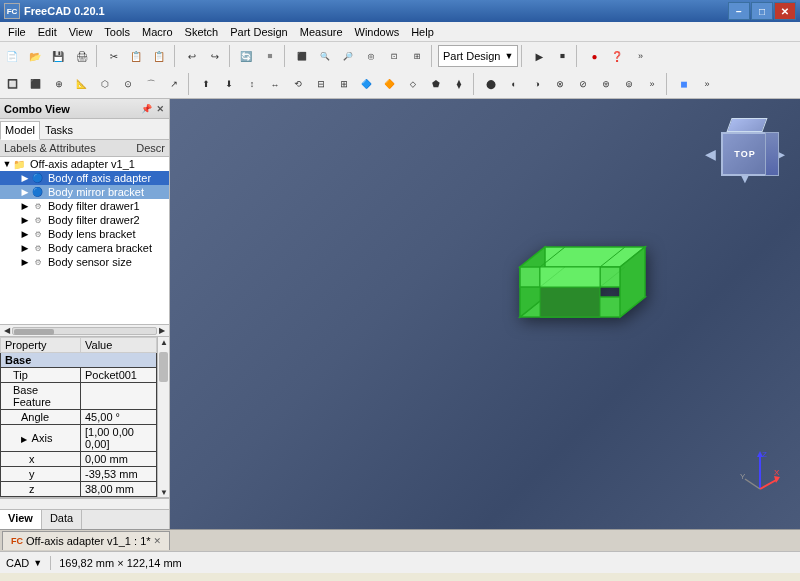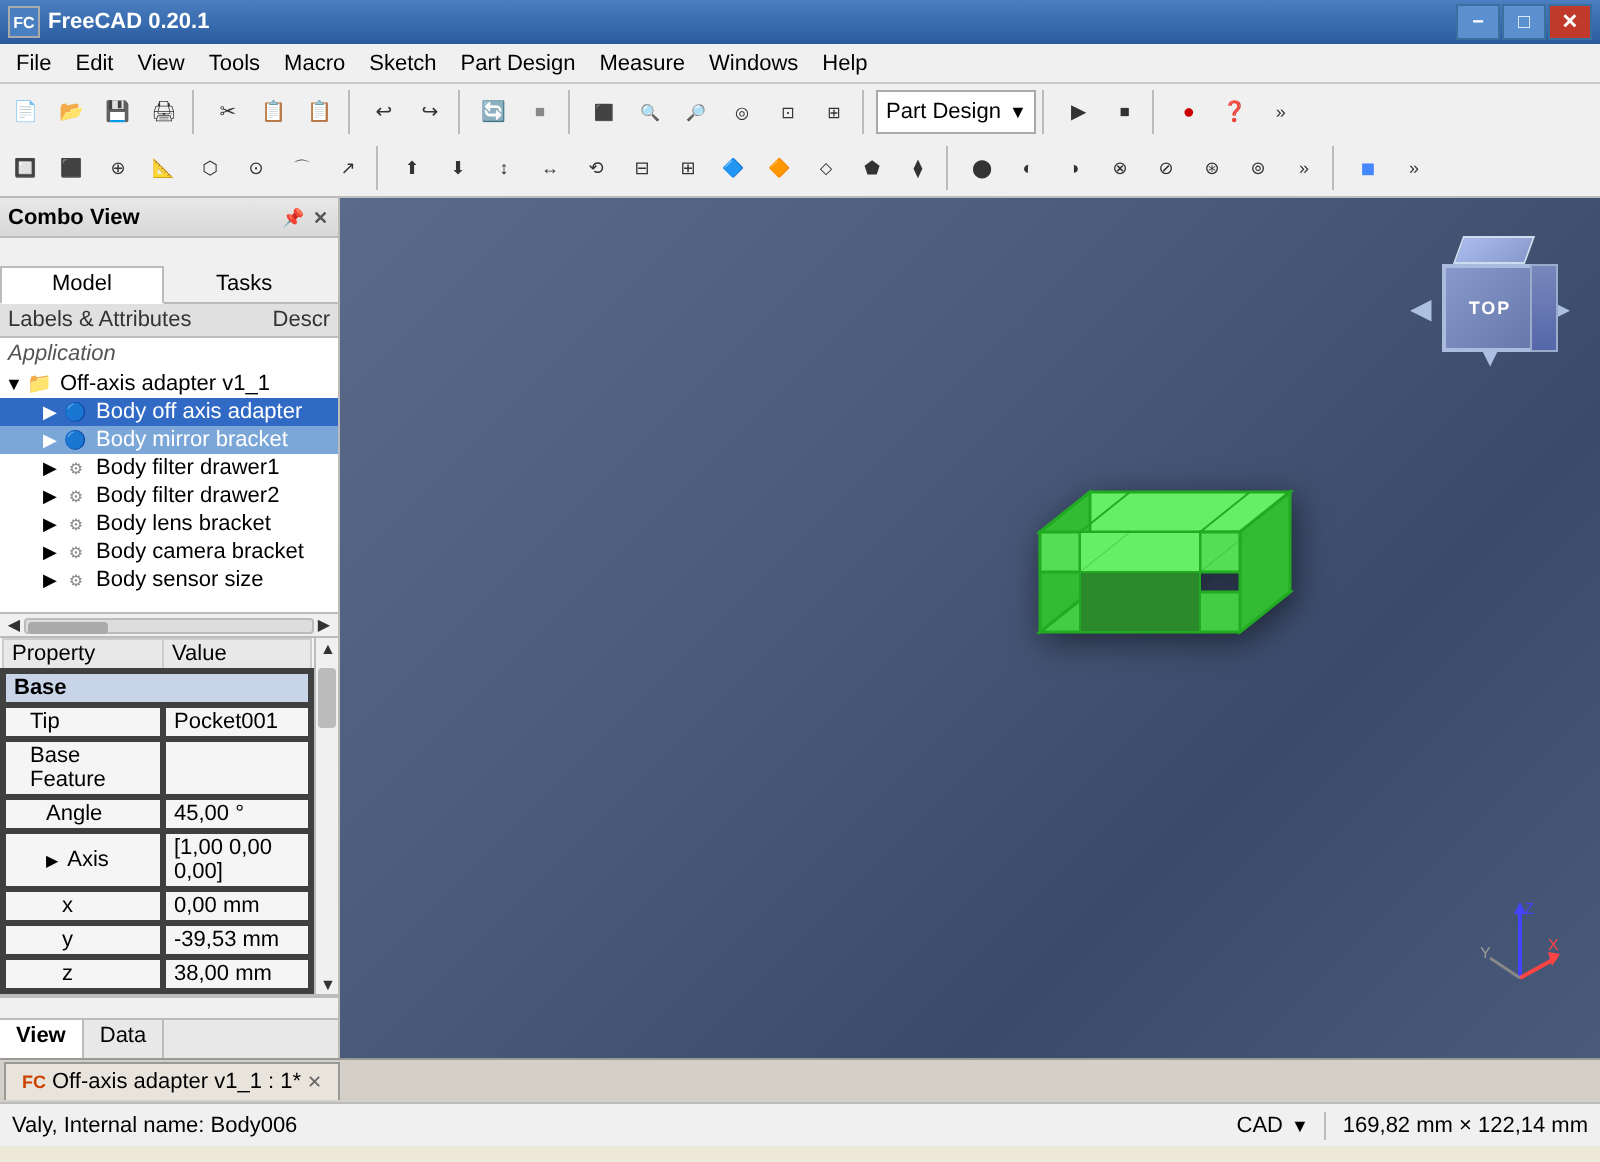--- a/index.html
+++ b/index.html
@@ -102,25 +102,25 @@
     .combo-header-btns { display: flex; gap: 2px; }
     .combo-header-btn { font-size: 9px; cursor: pointer; color: #555; padding: 1px; }
 
     
     .tabs-row {
       display: flex;
       background: #f0f0f0;
       border-bottom: 1px solid #bbb;
     }
     .tab {
-      padding: 2px 25px;
+      padding: 2px 4px;
       font-size: 11px;
       cursor: pointer;
       border: 1px solid transparent;
-      margin-top: 14px;
+      margin-top: 2px;
       text-align: center;
     }
     .tab.active {
       background: white;
       border: 1px solid #bbb;
       border-bottom: 1px solid white;
       margin-bottom: -1px;
     }
 
     
@@ -167,21 +167,21 @@
       font-size: 11px;
     }
     .props-table th {
       background: #e8e8e8;
       border: 1px solid #ccc;
       padding: 1px 4px;
       text-align: left;
       font-weight: normal;
     }
     .props-table td {
-      border: 3px solid #404040;
+      border: 1px solid #404040;
       padding: 1px 4px;
       font-size: 11px;
     }
     .props-group-row td {
       background: #c8d4e8;
       font-weight: bold;
       font-size: 11px;
     }
 
     
@@ -483,21 +483,20 @@
     <div class="tabs-row">
       <div class="tab active">Model</div>
       <div class="tab">Tasks</div>
     </div>
 
     <div class="model-panel">
       <div class="tree-header" style="display:flex;">
         <span style="flex:1;">Labels &amp; Attributes</span>
         <span>Descr</span>
       </div>
-      <div class="tree-section">Application</div>
 
       <div class="tree-item" style="padding-left:2px;">
         <span class="tree-arrow">▼</span>
         <span class="tree-icon icon-folder">📁</span>
         <span>Off-axis adapter v1_1</span>
       </div>
 
       <div class="tree-item selected" style="padding-left:20px;">
         <span class="tree-arrow">▶</span>
         <span class="tree-icon icon-body">🔵</span>
@@ -681,20 +680,19 @@
 
 <div class="viewport-tabs">
   <div class="viewport-tab">
     <span style="color:#cc4400;font-size:9px;font-weight:bold;">FC</span>
     <span>Off-axis adapter v1_1 : 1*</span>
     <span class="viewport-tab-close">✕</span>
   </div>
 </div>
 
 <div class="statusbar">
-  <span class="statusbar-left">Valy, Internal name: Body006</span>
   <div class="statusbar-right">
     <span>CAD</span>
     <span style="font-size:9px;">▼</span>
     <div class="status-separator"></div>
     <span>169,82 mm × 122,14 mm</span>
   </div>
 </div>
 
 </body></html>

